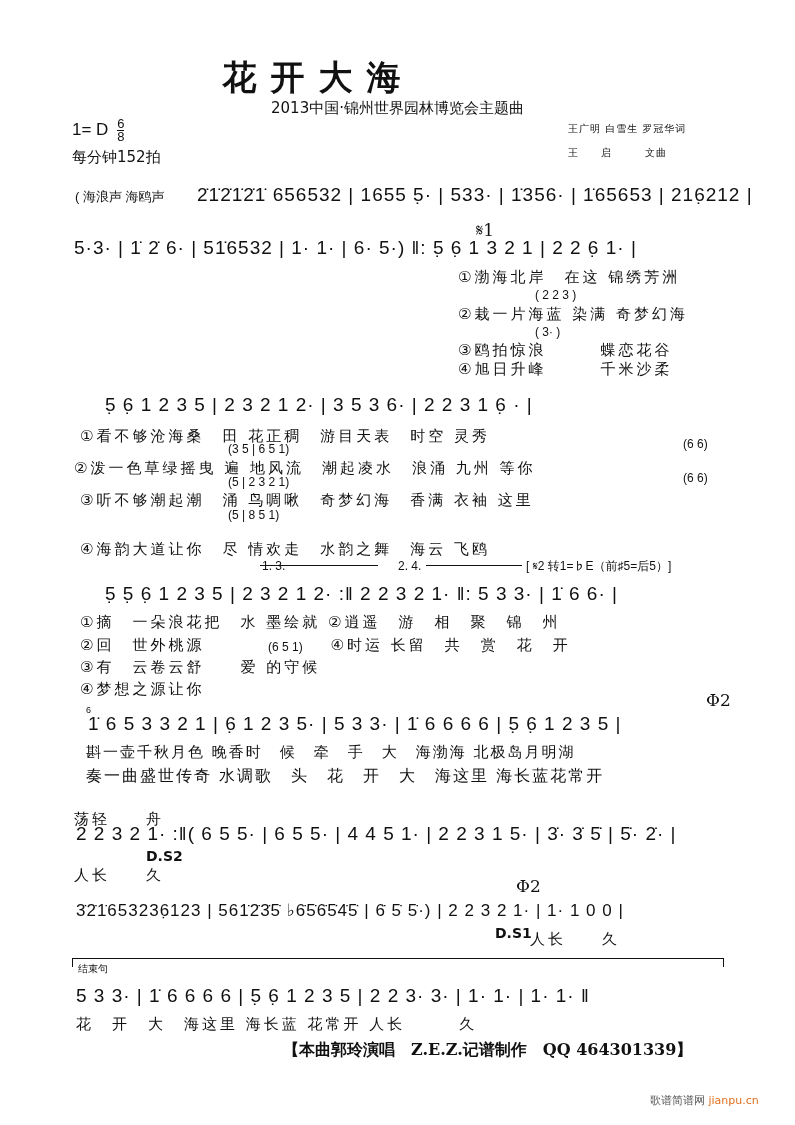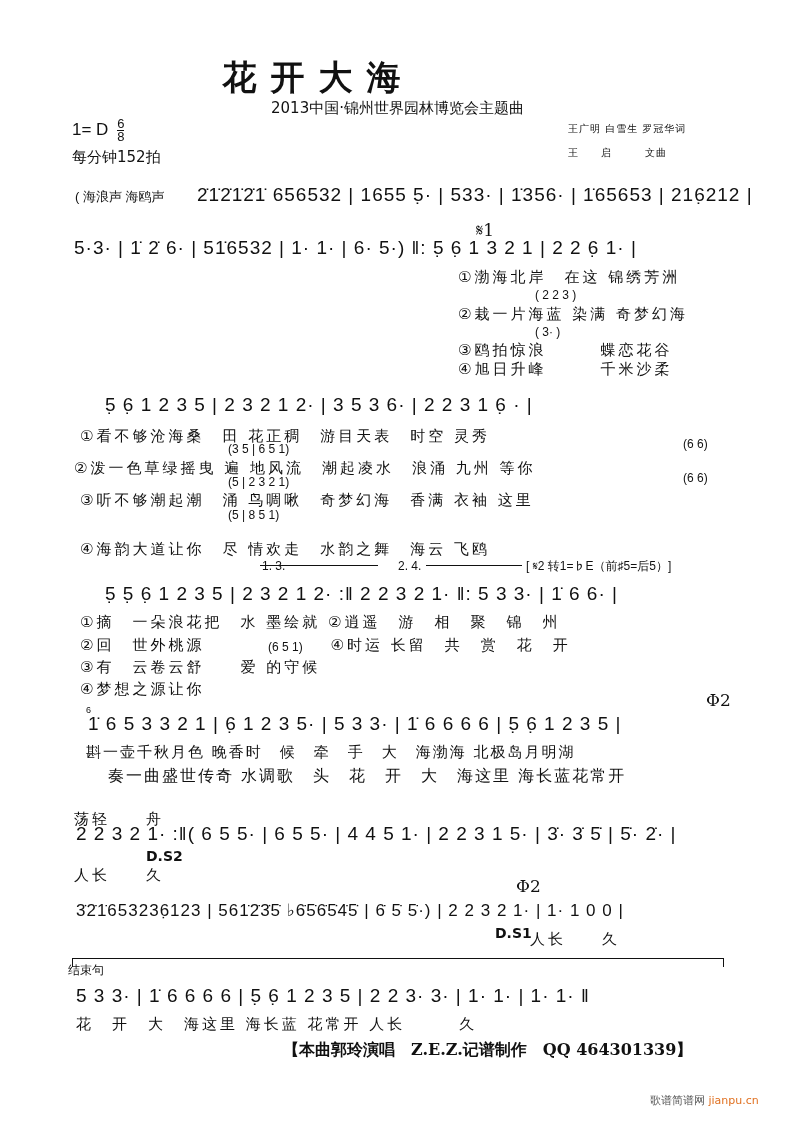--- a/index.html
+++ b/index.html
@@ -73,34 +73,34 @@
 <div class="abs lyric" style="left:80px;top:613px;">①摘　一朵浪花把　水 墨绘就 ②逍遥　游　相　聚　锦　州</div>
 <div class="abs lyric" style="left:80px;top:636px;">②回　世外桃源　　　　　　　④时运 长留　共　赏　花　开</div>
 <div class="abs small" style="left:268px;top:640px;">(6 5 1)</div>
 <div class="abs lyric" style="left:80px;top:658px;">③有　云卷云舒　　爱 的守候</div>
 <div class="abs lyric" style="left:80px;top:680px;">④梦想之源让你</div>
 
 <div class="abs small" style="left:86px;top:705px;font-size:9px;">6</div>
 <div class="abs mark" style="left:706px;top:690px;">Φ2</div>
 <div class="abs row-notes" style="left:88px;top:713px;">1̇ 6 5 3 3 2 1 | 6̣ 1 2 3 5· | 5 3 3· | 1̇ 6 6 6 6 | 5̣ 6̣ 1 2 3 5 |</div>
 <div class="abs lyric" style="left:86px;top:743px;font-size:15px;letter-spacing:2px;">斟一壶千秋月色 晚香时　候　牵　手　大　海渤海 北极岛月明湖</div>
-<div class="abs lyric" style="left:86px;top:766px;font-size:16px;letter-spacing:2px;margin-left:22px;">奏一曲盛世传奇 水调歌　头　花　开　大　海这里 海长蓝花常开</div>
+<div class="abs lyric" style="left:86px;top:766px;font-size:16px;letter-spacing:2px;">奏一曲盛世传奇 水调歌　头　花　开　大　海这里 海长蓝花常开</div>
 
 <div class="abs row-notes" style="left:76px;top:823px;">2 2 3 2 1· :‖( 6 5 5· | 6 5 5· | 4 4 5 1· | 2 2 3 1 5· | 3̇· 3̇ 5̇ | 5̇· 2̇· |</div>
 <div class="abs lyric" style="left:74px;top:810px;">荡轻　　舟</div>
 <div class="abs" style="left:146px;top:848px;font-weight:bold;font-size:14px;">D.S2</div>
 <div class="abs lyric" style="left:74px;top:866px;">人长　　久</div>
 
 <div class="abs mark" style="left:516px;top:876px;">Φ2</div>
 <div class="abs row-notes" style="left:76px;top:900px;font-size:17px;">3̇2̇1̇653236̣123 | 561̇2̇3̇5̇ ♭6̇5̇6̇5̇4̇5̇ | 6̇ 5̇ 5̇·) | 2 2 3 2 1· | 1· 1 0 0 |</div>
 <div class="abs" style="left:495px;top:925px;font-weight:bold;font-size:14px;">D.S1</div>
 <div class="abs lyric" style="left:530px;top:930px;">人长　　久</div>
 
 <div class="endbox"></div>
-<div class="abs small" style="left:68px;top:962px;font-size:12px;font-family:Liberation Mono, monospace;">结束句</div>
+<div class="abs small" style="left:78px;top:962px;font-size:10px;font-family:Liberation Mono, monospace;">结束句</div>
 <div class="abs row-notes" style="left:76px;top:985px;">5 3 3· | 1̇ 6 6 6 6 | 5̣ 6̣ 1 2 3 5 | 2 2 3· 3· | 1· 1· | 1· 1· ‖</div>
 <div class="abs lyric" style="left:76px;top:1015px;">花　开　大　海这里 海长蓝 花常开 人长　　　久</div>
 
 <div class="abs footer">【本曲郭玲演唱　Z.E.Z.记谱制作　QQ 464301339】</div>
 <div class="abs wm">
   <span>歌谱简谱网</span>
   <span class="dom">jianpu.cn</span>
 </div>
 
 </body></html>

